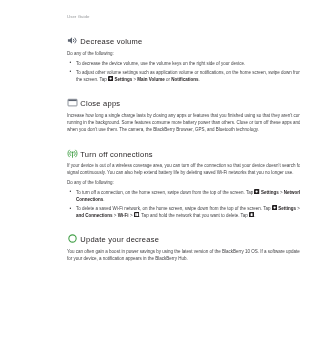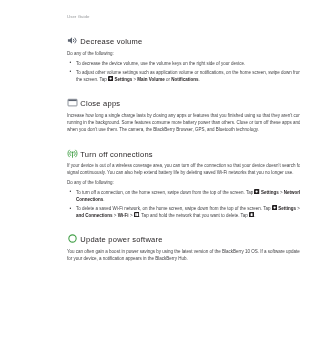--- a/index.html
+++ b/index.html
@@ -97,18 +97,18 @@
               </svg></span><span>. Tap and hold the network that you want to delete. Tap </span><span class="ic"><svg viewBox="0 0 16 16" width="5.2" height="5.2">
                 <rect width="16" height="16" rx="1.3" fill="#231f20"></rect>
                 <rect x="5" y="4.6" width="6" height="7.6" rx="0.6" fill="#fff"></rect>
                 <rect x="6" y="3" width="4" height="1.4" fill="#fff"></rect>
               </svg></span><span>.</span></li>
         </ul>
       </div>
       <div class="sec">
         <h2><span class="hic"><svg viewBox="0 0 24 24" width="11" height="11">
               <circle cx="12" cy="12" r="8" fill="none" stroke="#45a14a" stroke-width="2.4"></circle>
-            </svg></span><span>Update power software</span></h2>
+            </svg></span><span>Update your decrease</span></h2>
         <p class="ptop">You can often gain a boost in power savings by using the latest version of the BlackBerry 10 OS. If a software update is available for your device, a notification appears in the BlackBerry Hub.</p>
       </div>
     </div>
   <div class="pg">141</div>
 </div>
 
 </body></html>

